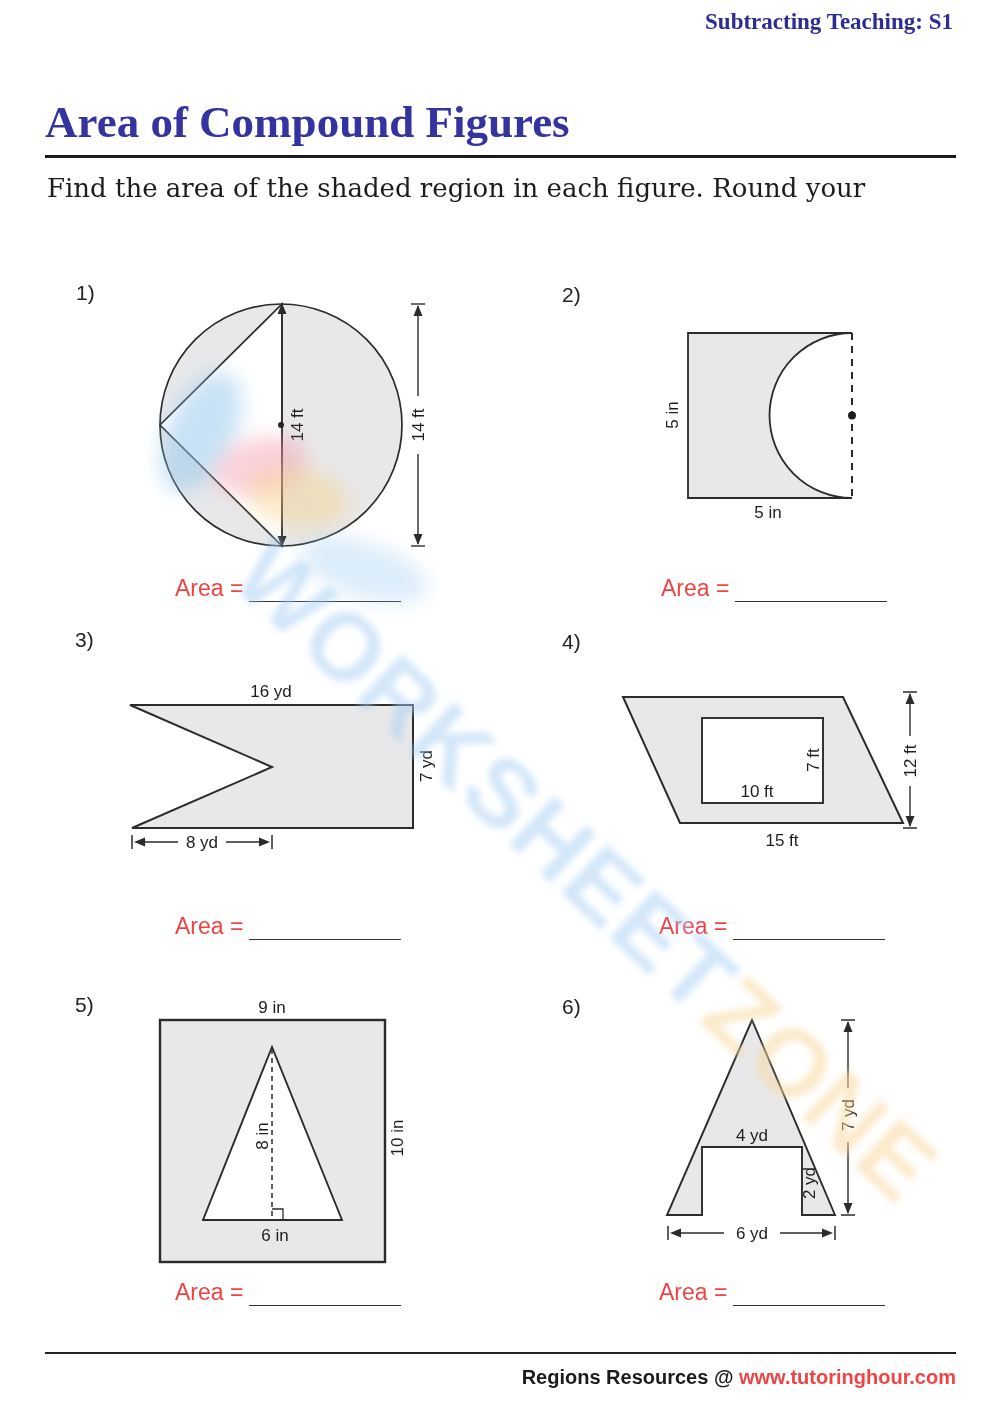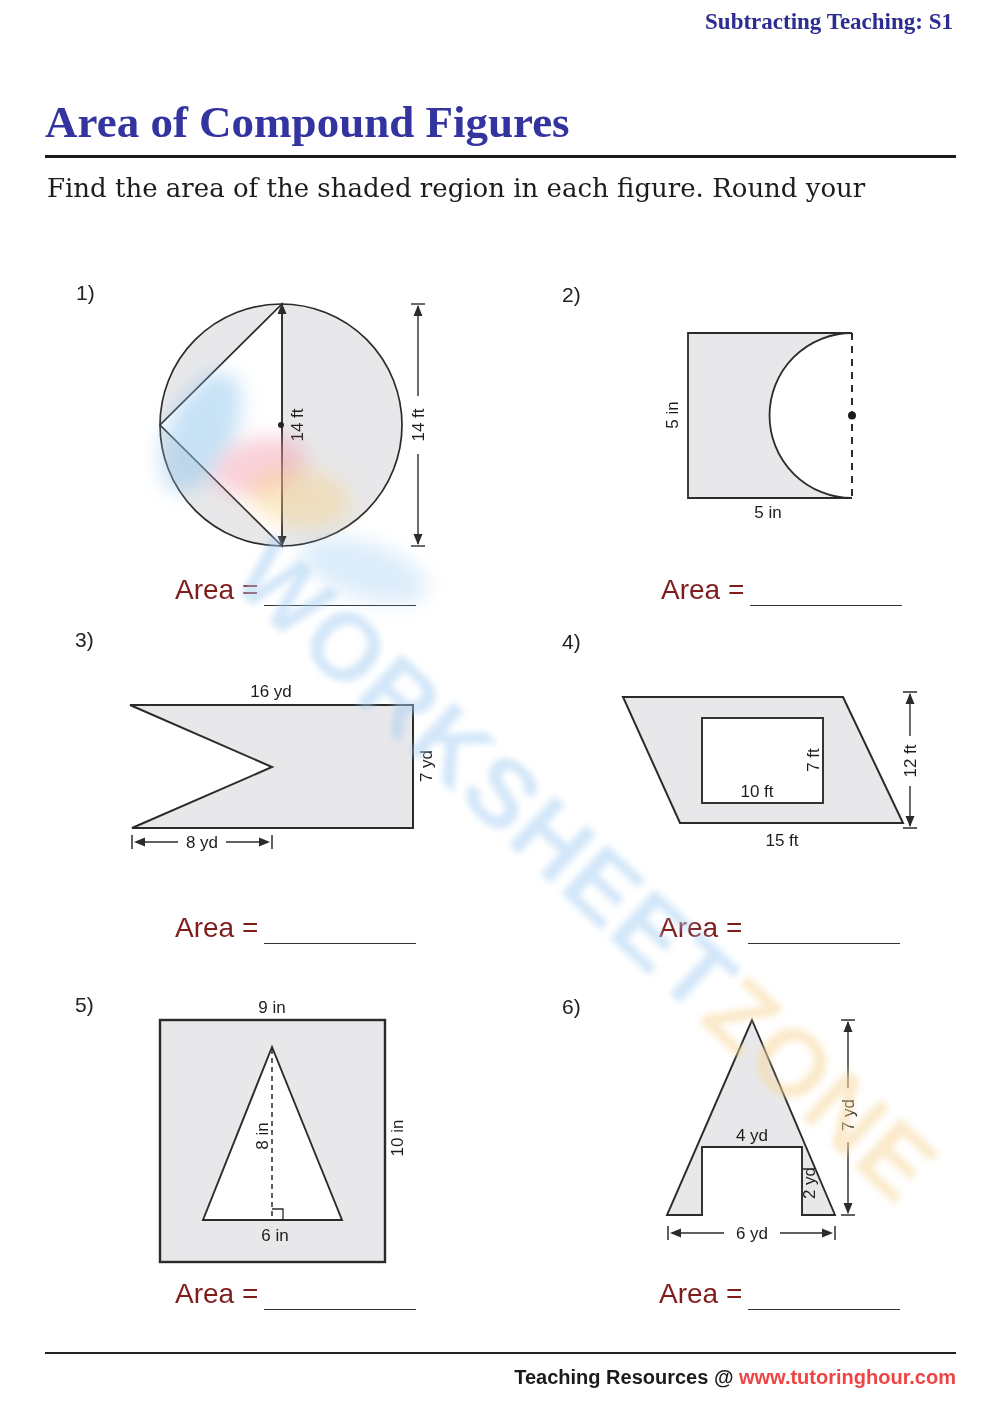--- a/index.html
+++ b/index.html
@@ -11,21 +11,21 @@
   .title{position:absolute;left:45px;top:96px;font-family:"Liberation Serif",serif;
          font-weight:bold;font-size:45px;color:#3434a0;margin:0;}
   .title-rule{position:absolute;left:45px;top:155px;width:911px;height:3px;background:#1a1a1a;}
   .instructions{position:absolute;left:47px;top:169px;width:915px;
                 font-family:"DejaVu Serif",serif;font-size:26px;line-height:39px;color:#1c1c1c;}
   
   .pnum{position:absolute;font-size:21px;color:#222;}
   .fig{position:absolute;}
   svg text{font-family:"Liberation Sans",sans-serif;font-size:17px;fill:#1d1d1d;}
   .area-row{position:absolute;white-space:nowrap;}
-  .area-label{font-size:28px;color:#7f1d1d;text-align:right;}
+  .area-label{font-size:23px;color:#ef4444;text-align:right;}
   .area-blank{display:inline-block;width:152px;height:27px;margin-left:6px;
               border-bottom:1.7px solid #333;vertical-align:bottom;}
   
   .footer-rule{position:absolute;left:45px;top:1352px;width:911px;height:2.4px;background:#222;}
   .footer-text{position:absolute;right:44px;top:1366px;font-size:20px;font-weight:bold;color:#1b1b1b;}
   .footer-link{color:#ef4444;}
   
   .wm-layer{position:absolute;left:0;top:0;width:100%;height:100%;pointer-events:none;z-index:5;}
   .wm-text{position:absolute;left:288px;top:518px;transform:rotate(43deg);transform-origin:0 0;
            font-size:96px;font-weight:bold;letter-spacing:2px;white-space:nowrap;
@@ -153,21 +153,21 @@
     <polygon points="213,21 208.5,32 217.5,32" fill="#2b2b2b"></polygon>
     <polygon points="213,214 208.5,203 217.5,203" fill="#2b2b2b"></polygon>
     <text x="213" y="115" transform="rotate(-90 213 115)" text-anchor="middle" dominant-baseline="central">7 yd</text>
   </svg>
   <div class="area-row" style="left:659px;top:1278px;">
     <span class="area-label">Area =</span><span class="area-blank"></span>
   </div>
 
   <div class="footer-rule"></div>
   <div class="footer-text">
-    <span>Teaching Resources @ </span><span class="footer-link">www.tutoringhour.com</span>
+    <span>Regions Resources @ </span><span class="footer-link">www.tutoringhour.com</span>
   </div>
 
   <div class="wm-layer">
     <div class="blob blob-b1"></div>
     <div class="blob blob-p1"></div>
     <div class="blob blob-y1"></div>
     <div class="blob blob-b2"></div>
     <div class="wm-text">
       <span class="wm-blue">WORKSHEET</span><span class="wm-orange">ZONE</span>
     </div>

